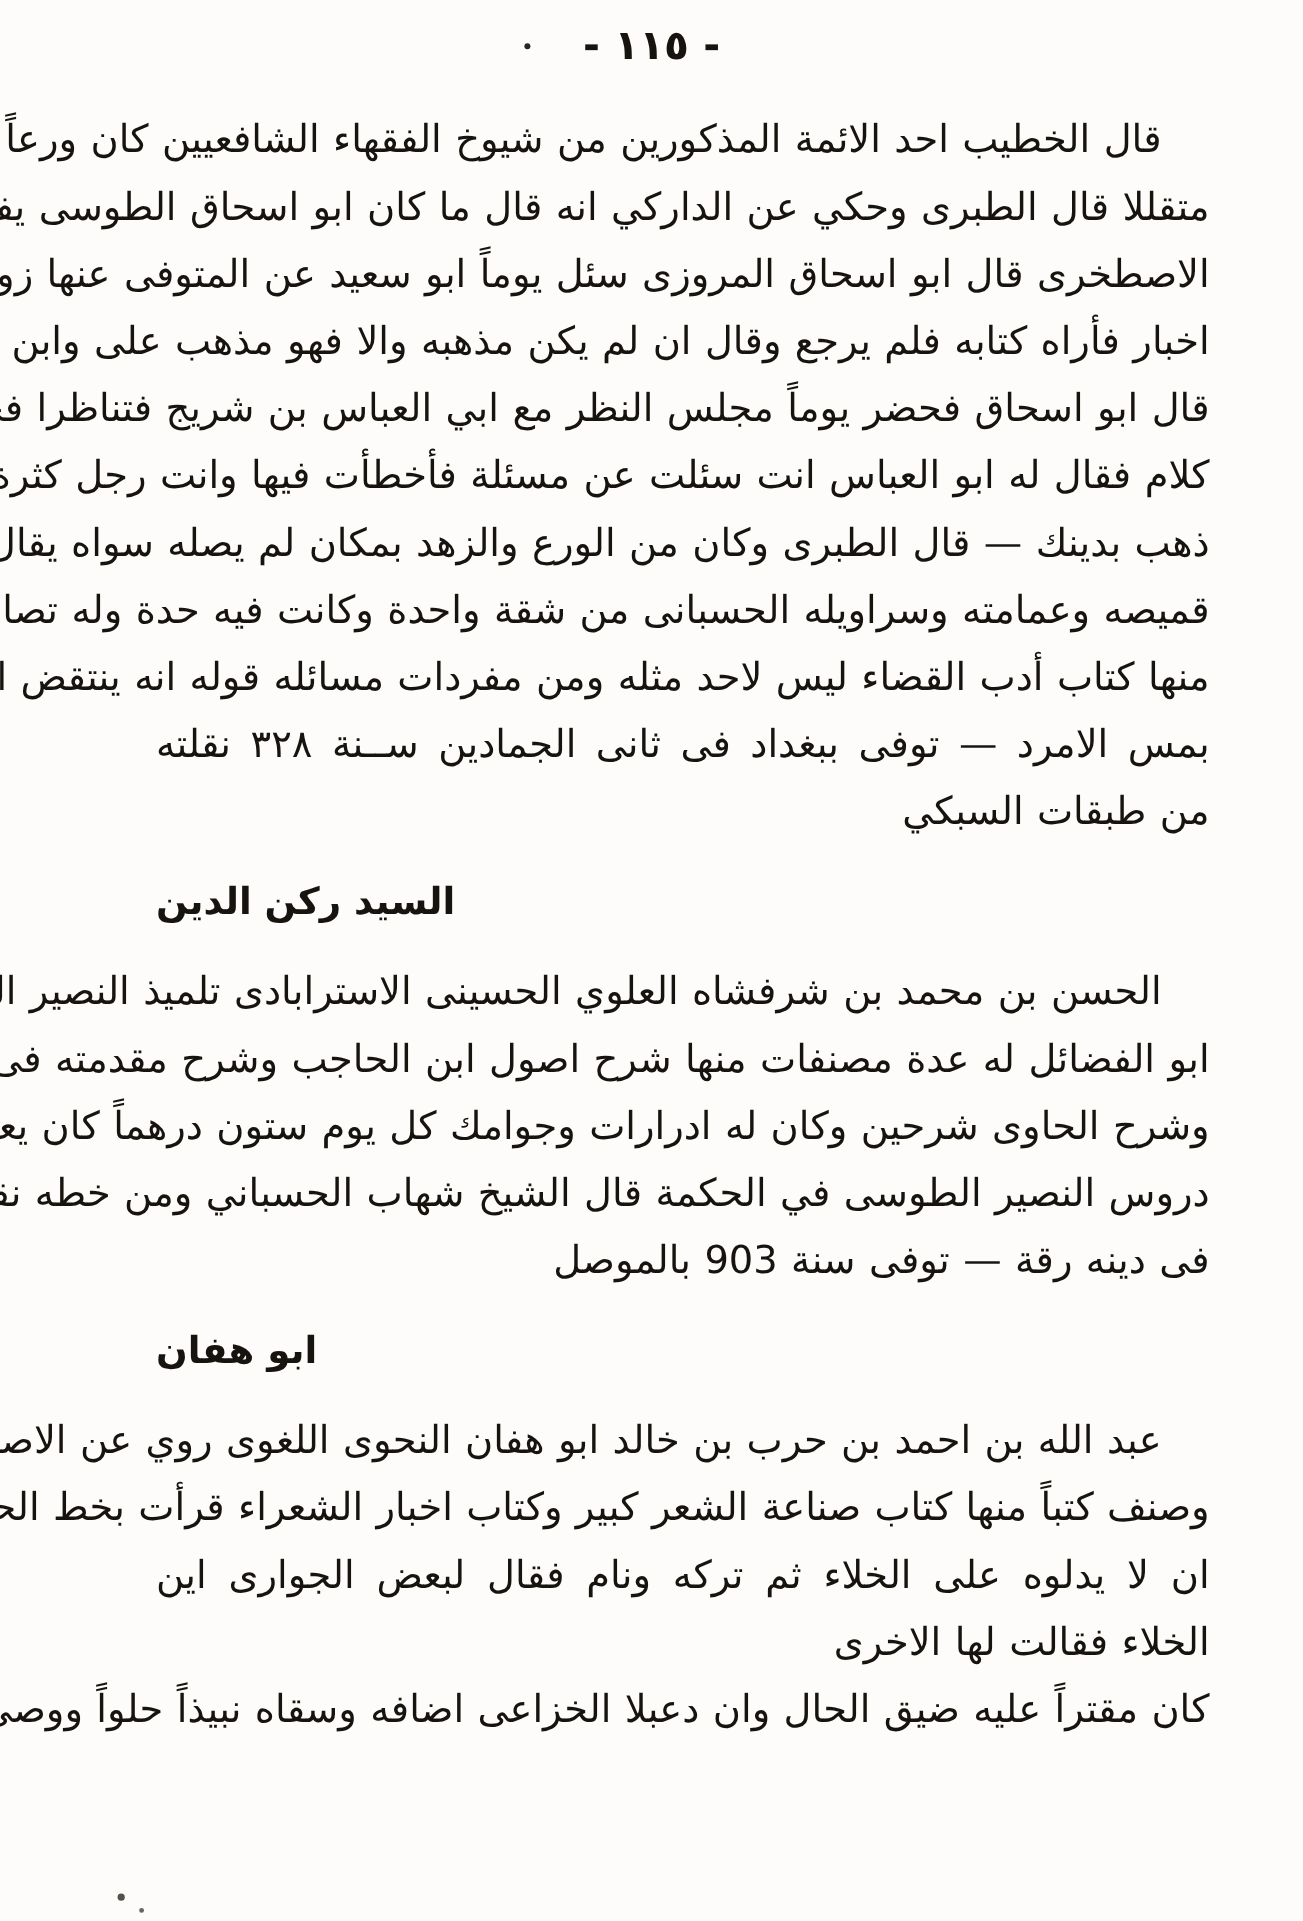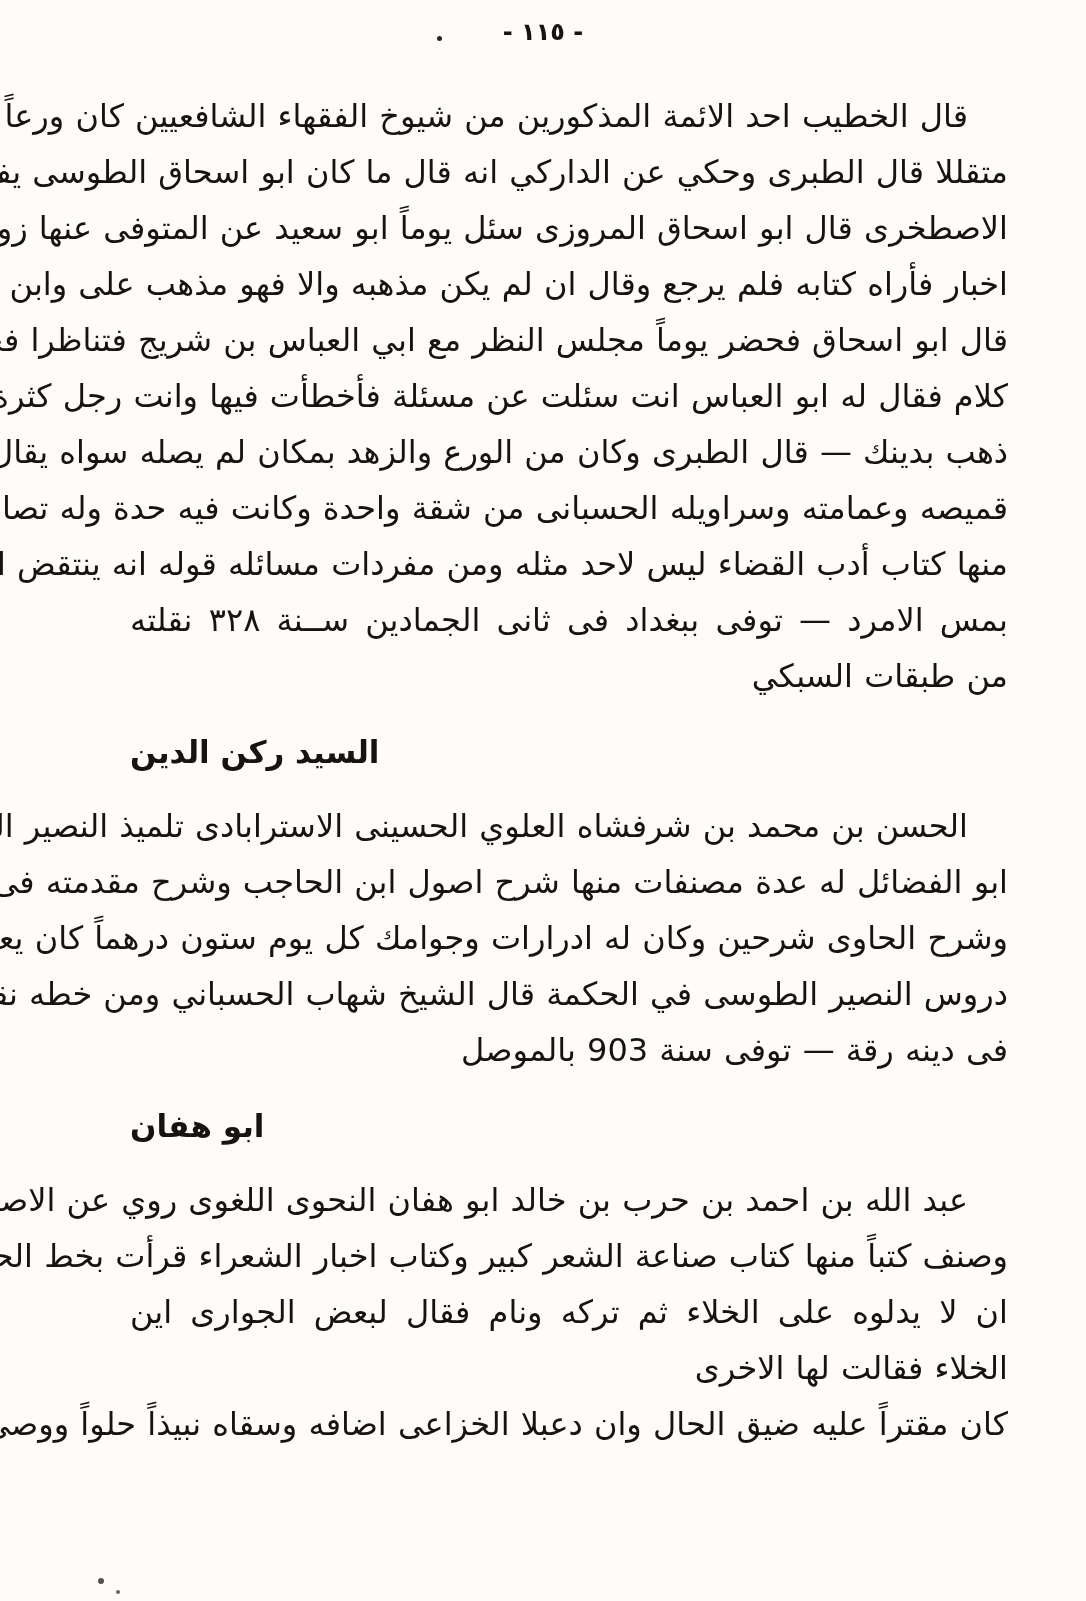--- a/index.html
+++ b/index.html
@@ -16,21 +16,21 @@
     color: #17130e;
     font-family: "DejaVu Sans", sans-serif;
     overflow: hidden;
   }
   .page-number {
     position: absolute;
     top: 18px;
     left: 0;
     right: 0;
     text-align: center;
-    font-size: 24px;
+    font-size: 34px;
     font-weight: bold;
     letter-spacing: 2px;
     direction: rtl;
   }
   .speck {
     position: absolute;
     background: #2a251e;
     border-radius: 50%;
   }
   .speck-a { top: 36px; left: 437px; width: 5px; height: 5px; }

